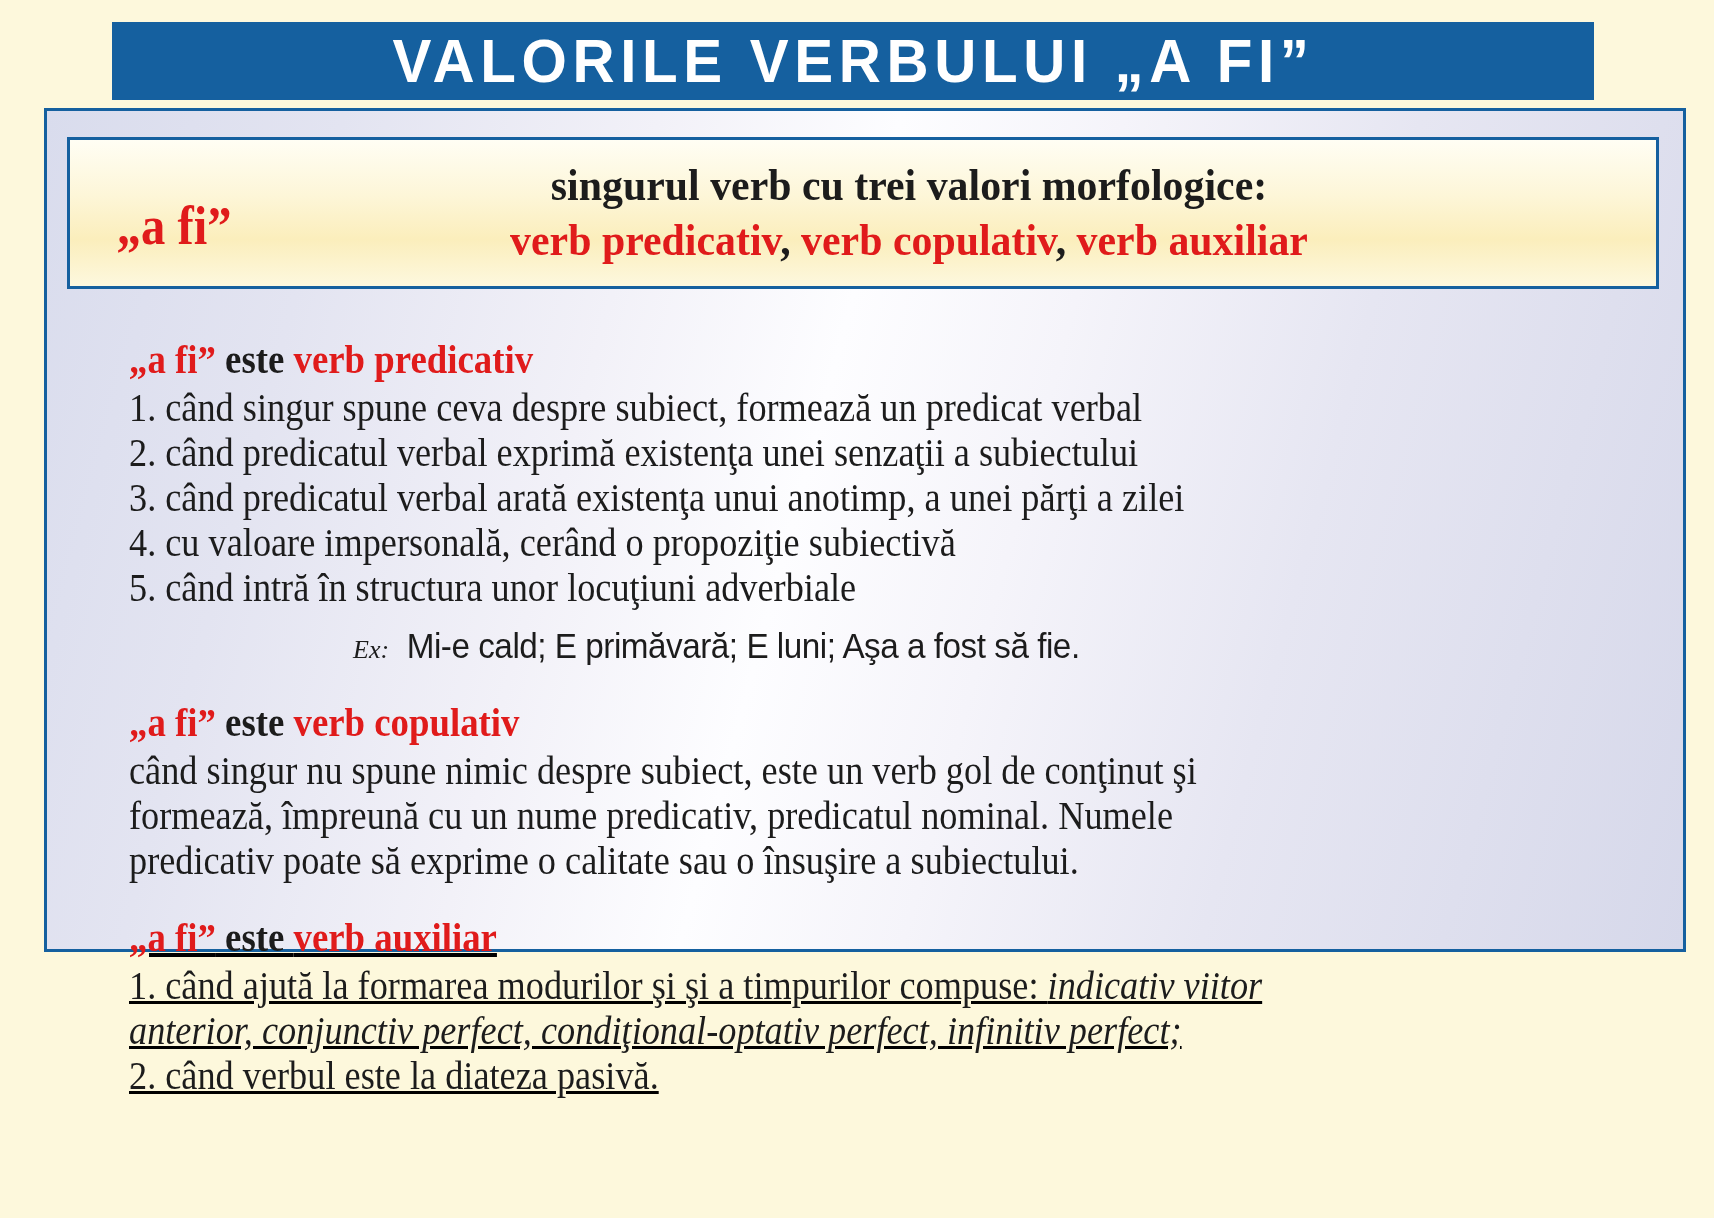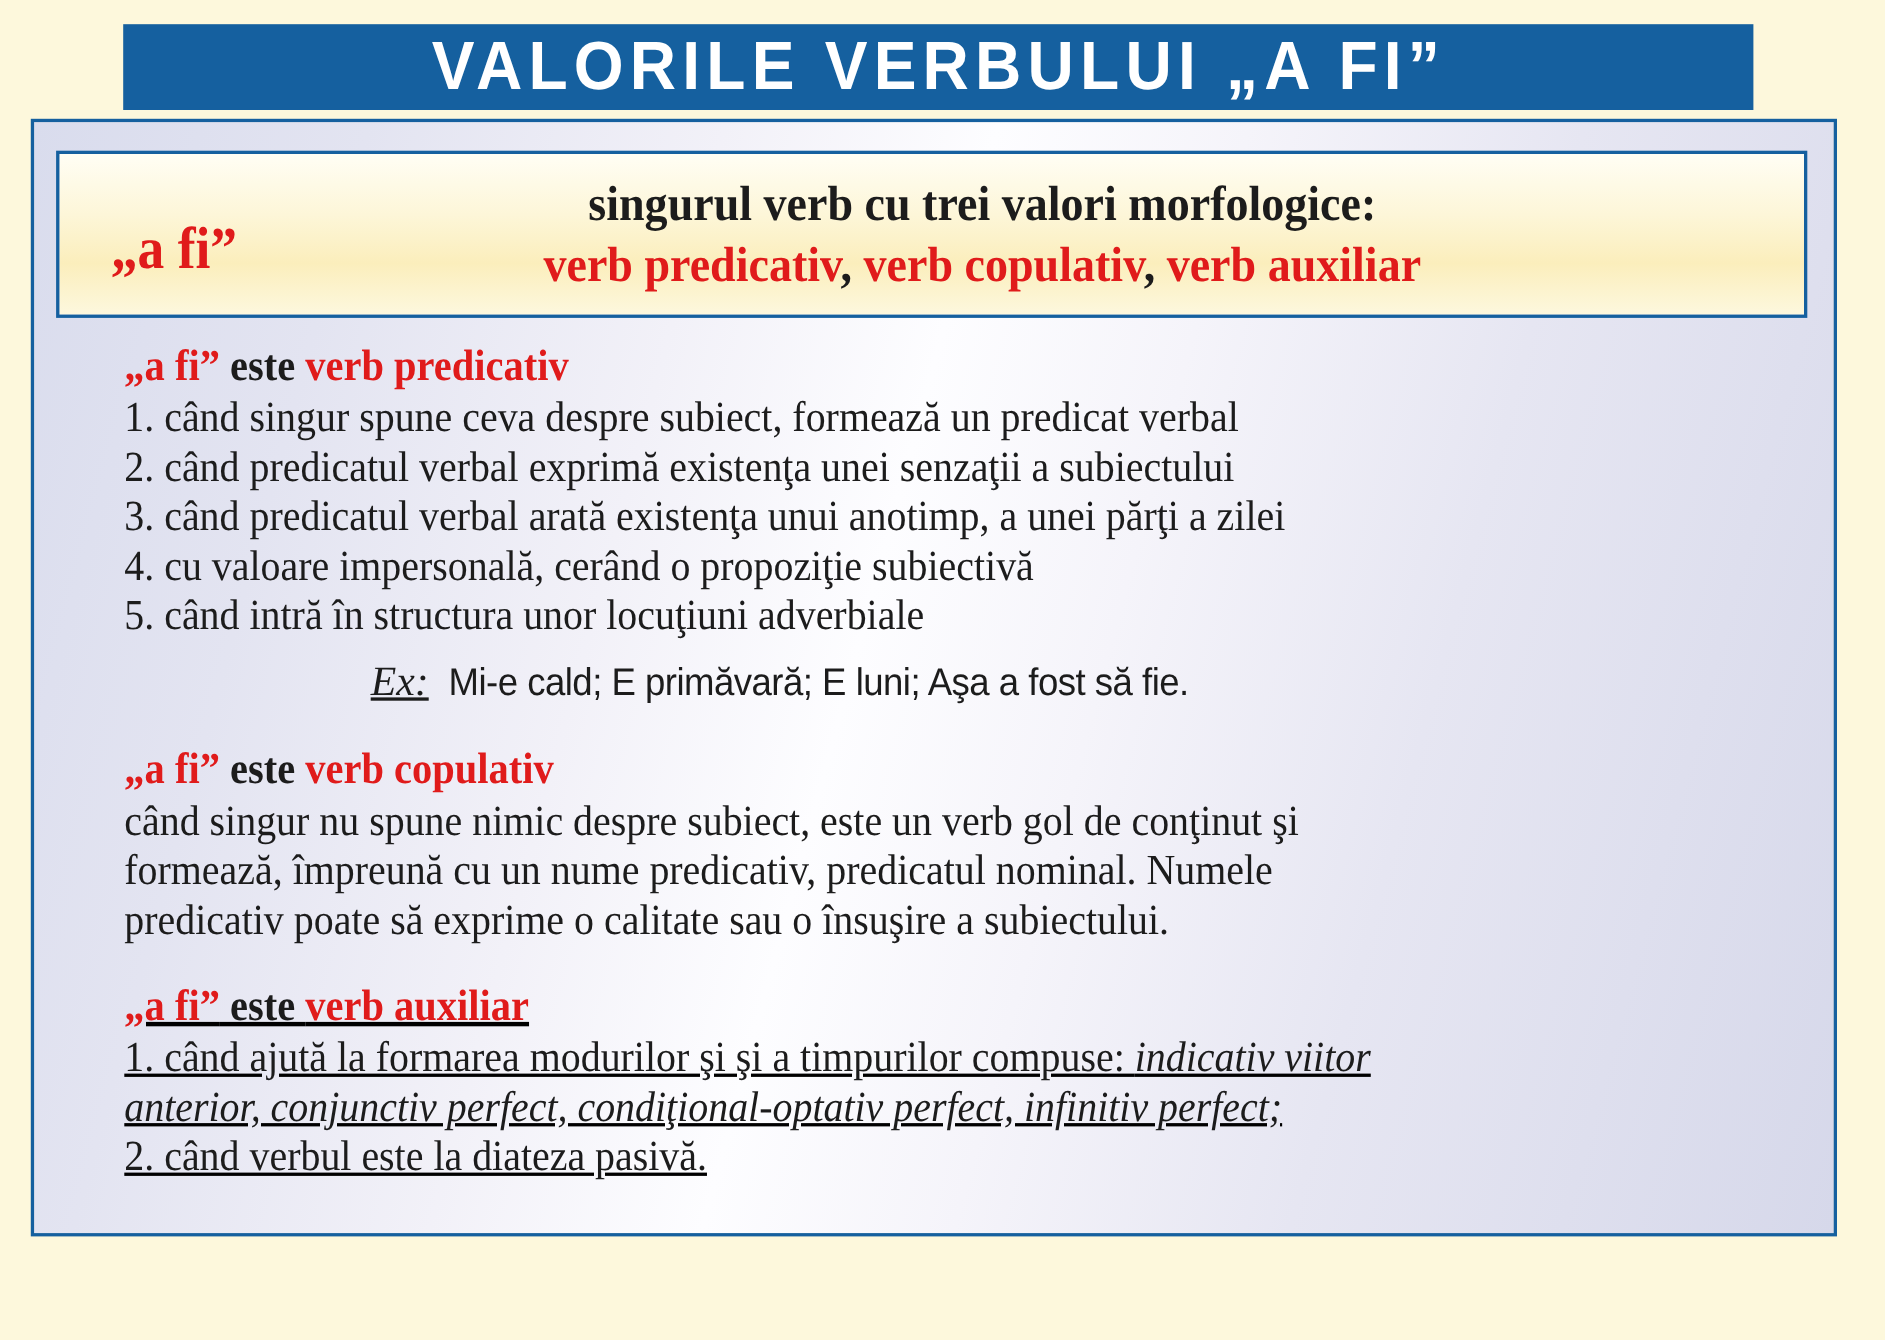--- a/index.html
+++ b/index.html
@@ -44,24 +44,24 @@
     line-height: 62px;
     letter-spacing: 6px;
     white-space: nowrap;
     transform: scaleX(0.94);
     transform-origin: center;
   }
 
   
   .body-panel {
     position: absolute;
-    left: 28px;
+    left: 44px;
     top: 108px;
     width: 1642px;
-    height: 1016px;
+    height: 844px;
     box-sizing: border-box;
     border: 3px solid #15609f;
     background:
       linear-gradient(105deg,
         #d9dced 0%,
         #e3e4f1 16%,
         #f2f1f8 33%,
         #fdfdff 46%,
         #f5f4fa 58%,
         #e6e6f2 74%,
@@ -129,21 +129,21 @@
   .def-line2 .sep { color: #1c1c1c; }
 
   
   .content {
     position: absolute;
     left: 82px;
     top: 196px;
     width: 1530px;
   }
 
-  .section { margin-bottom: 6px; }
+  .section { margin-bottom: 6px; margin-top: 28px; }
 
   .sec-head {
     font-family: "Liberation Serif", serif;
     font-weight: bold;
     font-size: 40px;
     line-height: 50px;
     color: #1c1c1c;
     white-space: nowrap;
     transform: scaleX(0.92);
     transform-origin: left center;
@@ -171,23 +171,22 @@
   .line .ital, .para-line .ital { font-style: italic; }
 
   .example-line {
     margin-top: 16px;
     padding-left: 224px;
     white-space: nowrap;
   }
   .ex-label {
     font-family: "Liberation Serif", serif;
     font-style: italic;
-    font-size: 38px;
-    color: #1c1c1c;
-    text-decoration: underline;
+    font-size: 26px;
+    color: #1c1c1c;
   }
   .ex-text {
     font-family: "Liberation Sans", sans-serif;
     font-size: 35px;
     color: #1c1c1c;
     letter-spacing: -0.5px;
     transform: scaleX(0.95);
     display: inline-block;
   }
 

